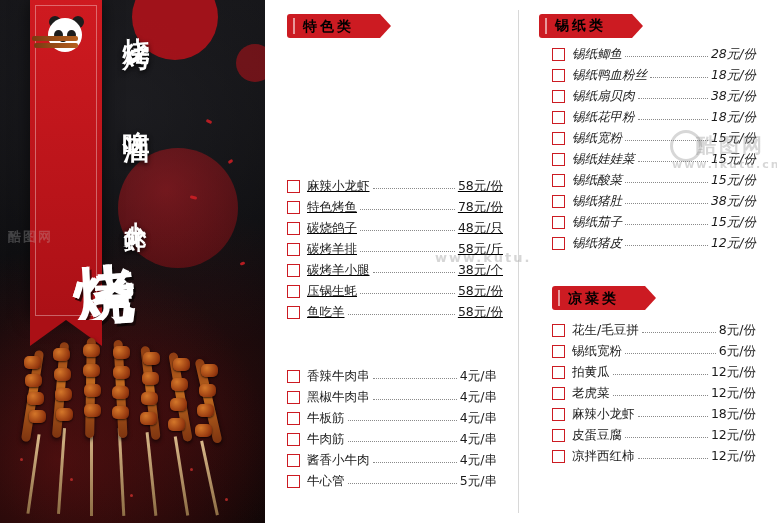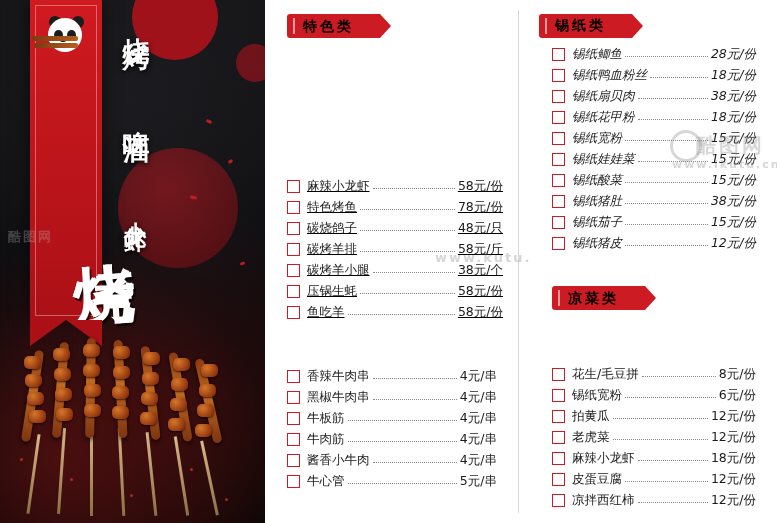--- a/index.html
+++ b/index.html
@@ -402,21 +402,21 @@
           <span class="dots"></span>
           <span class="price">12元/份</span>
         </div>
     </div>
 
     <div style="position:absolute;left:22px;top:286px;width:208px;" class="sec-head">
       <div class="sec-rule"></div>
       <span class="sec-banner">凉菜类</span>
     </div>
 
-    <div style="position:absolute;left:22px;top:320px;width:204px;margin-top:44px;">
+    <div style="position:absolute;left:22px;top:320px;width:204px;">
       <div class="dish">
           <span class="chk"></span>
           <span class="dish-name">花生/毛豆拼</span>
           <span class="dots"></span>
           <span class="price">8元/份</span>
         </div>
       <div class="dish">
           <span class="chk"></span>
           <span class="dish-name">锡纸宽粉</span>
           <span class="dots"></span>

